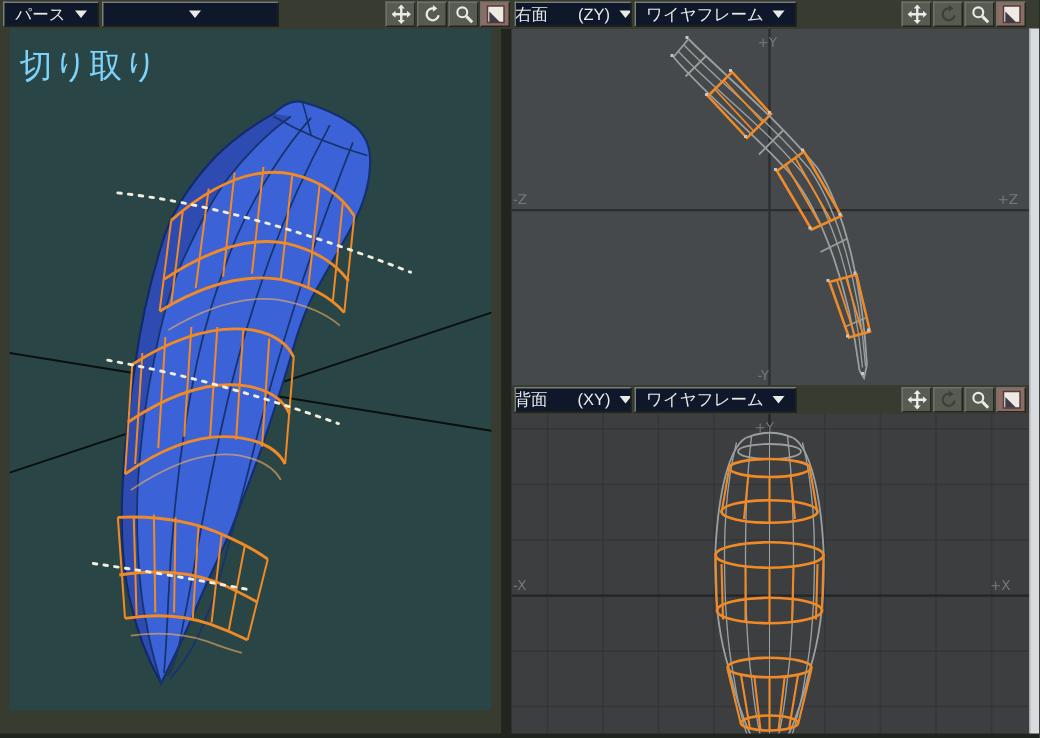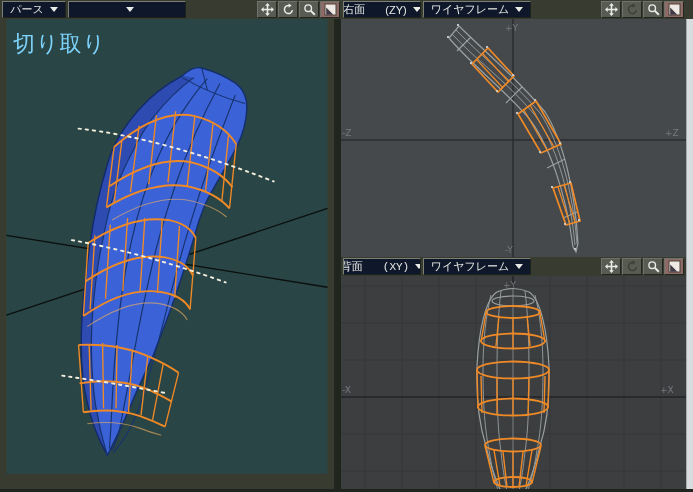--- a/index.html
+++ b/index.html
@@ -242,21 +242,21 @@
           <rect x="559" y="142" width="2" height="2"></rect>
         <rect x="551" y="186" width="2" height="2"></rect>
           <rect x="569" y="181" width="2" height="2"></rect>
         <rect x="564" y="223" width="2" height="2"></rect>
           <rect x="578" y="219" width="2" height="2"></rect>
         <rect x="574" y="248" width="2" height="2"></rect>
       </g>
     </g>
   </svg>
 
-  <div class="header" style="left:341px;top:257px;width:345px;font-family:Liberation Mono, monospace;">
+  <div class="header" style="left:341px;top:257px;width:345px;">
     <div class="dd" style="width:66px;">
       <span class="dd-text">
         <span>背面</span>
         <span>(XY)</span>
       </span>
       <span class="arrow"></span>
     </div>
     <div class="dd" style="width:96px;">
       <span>ワイヤフレーム</span>
       <span class="arrow"></span>

